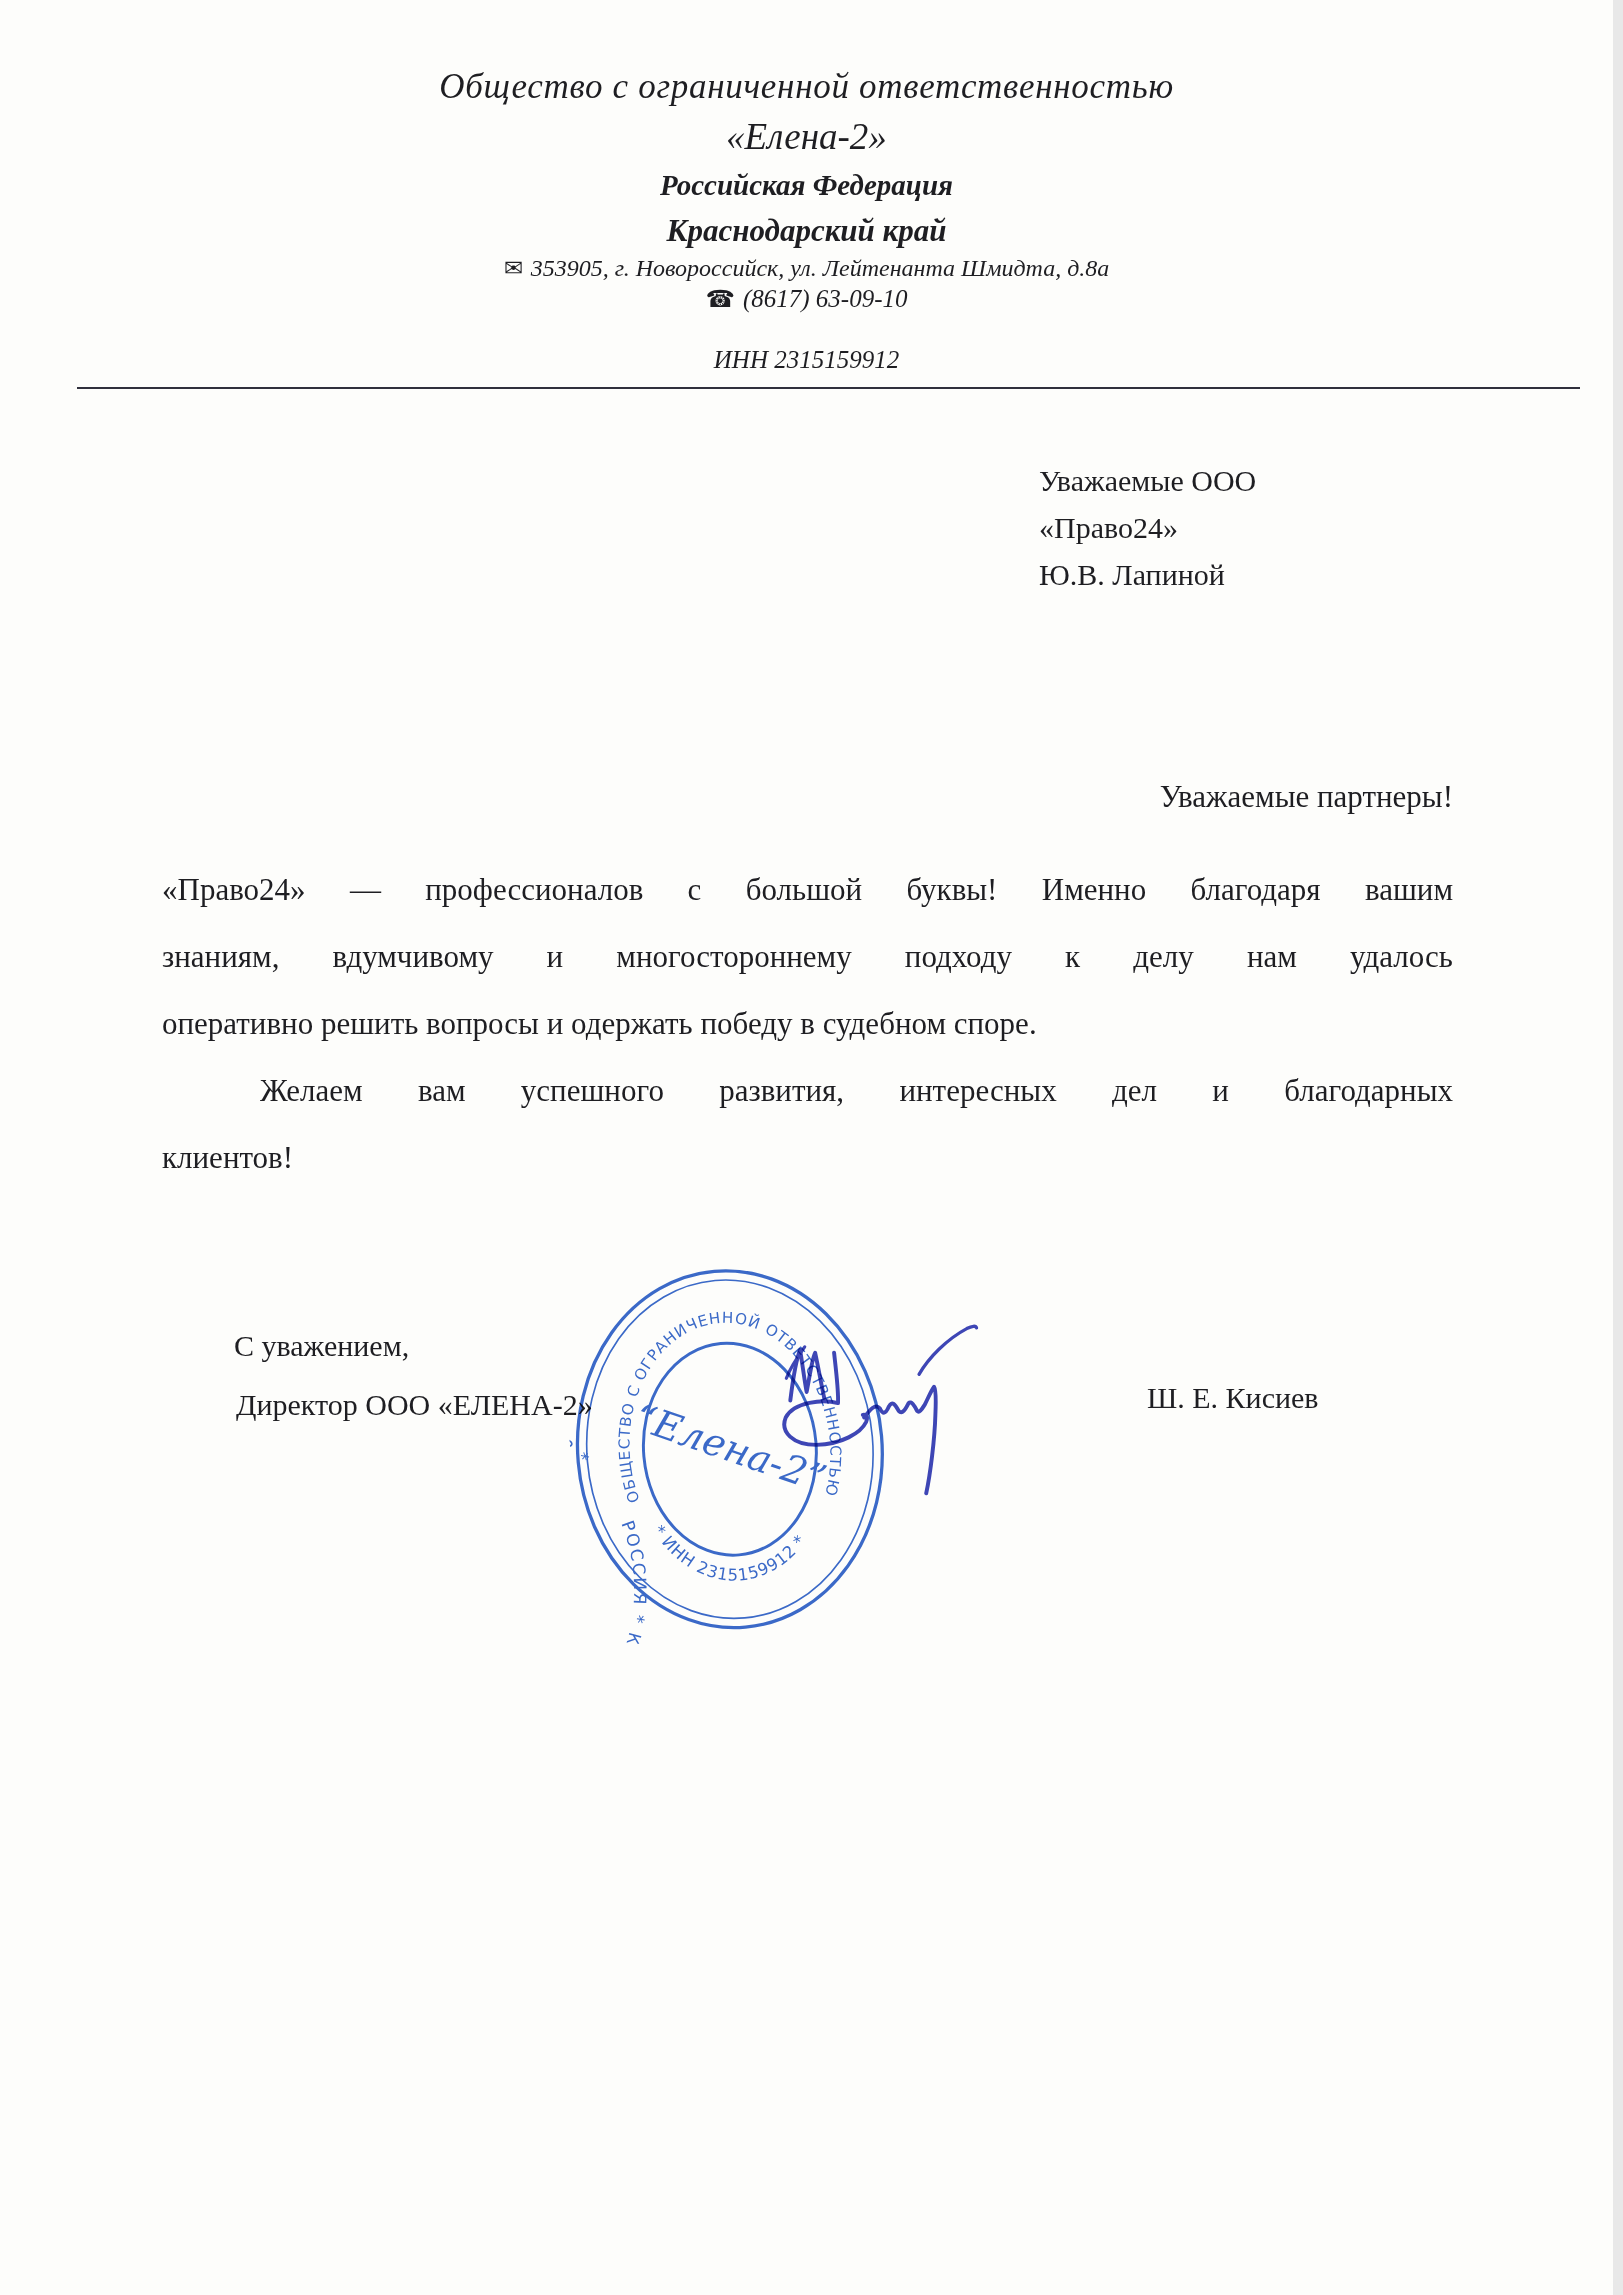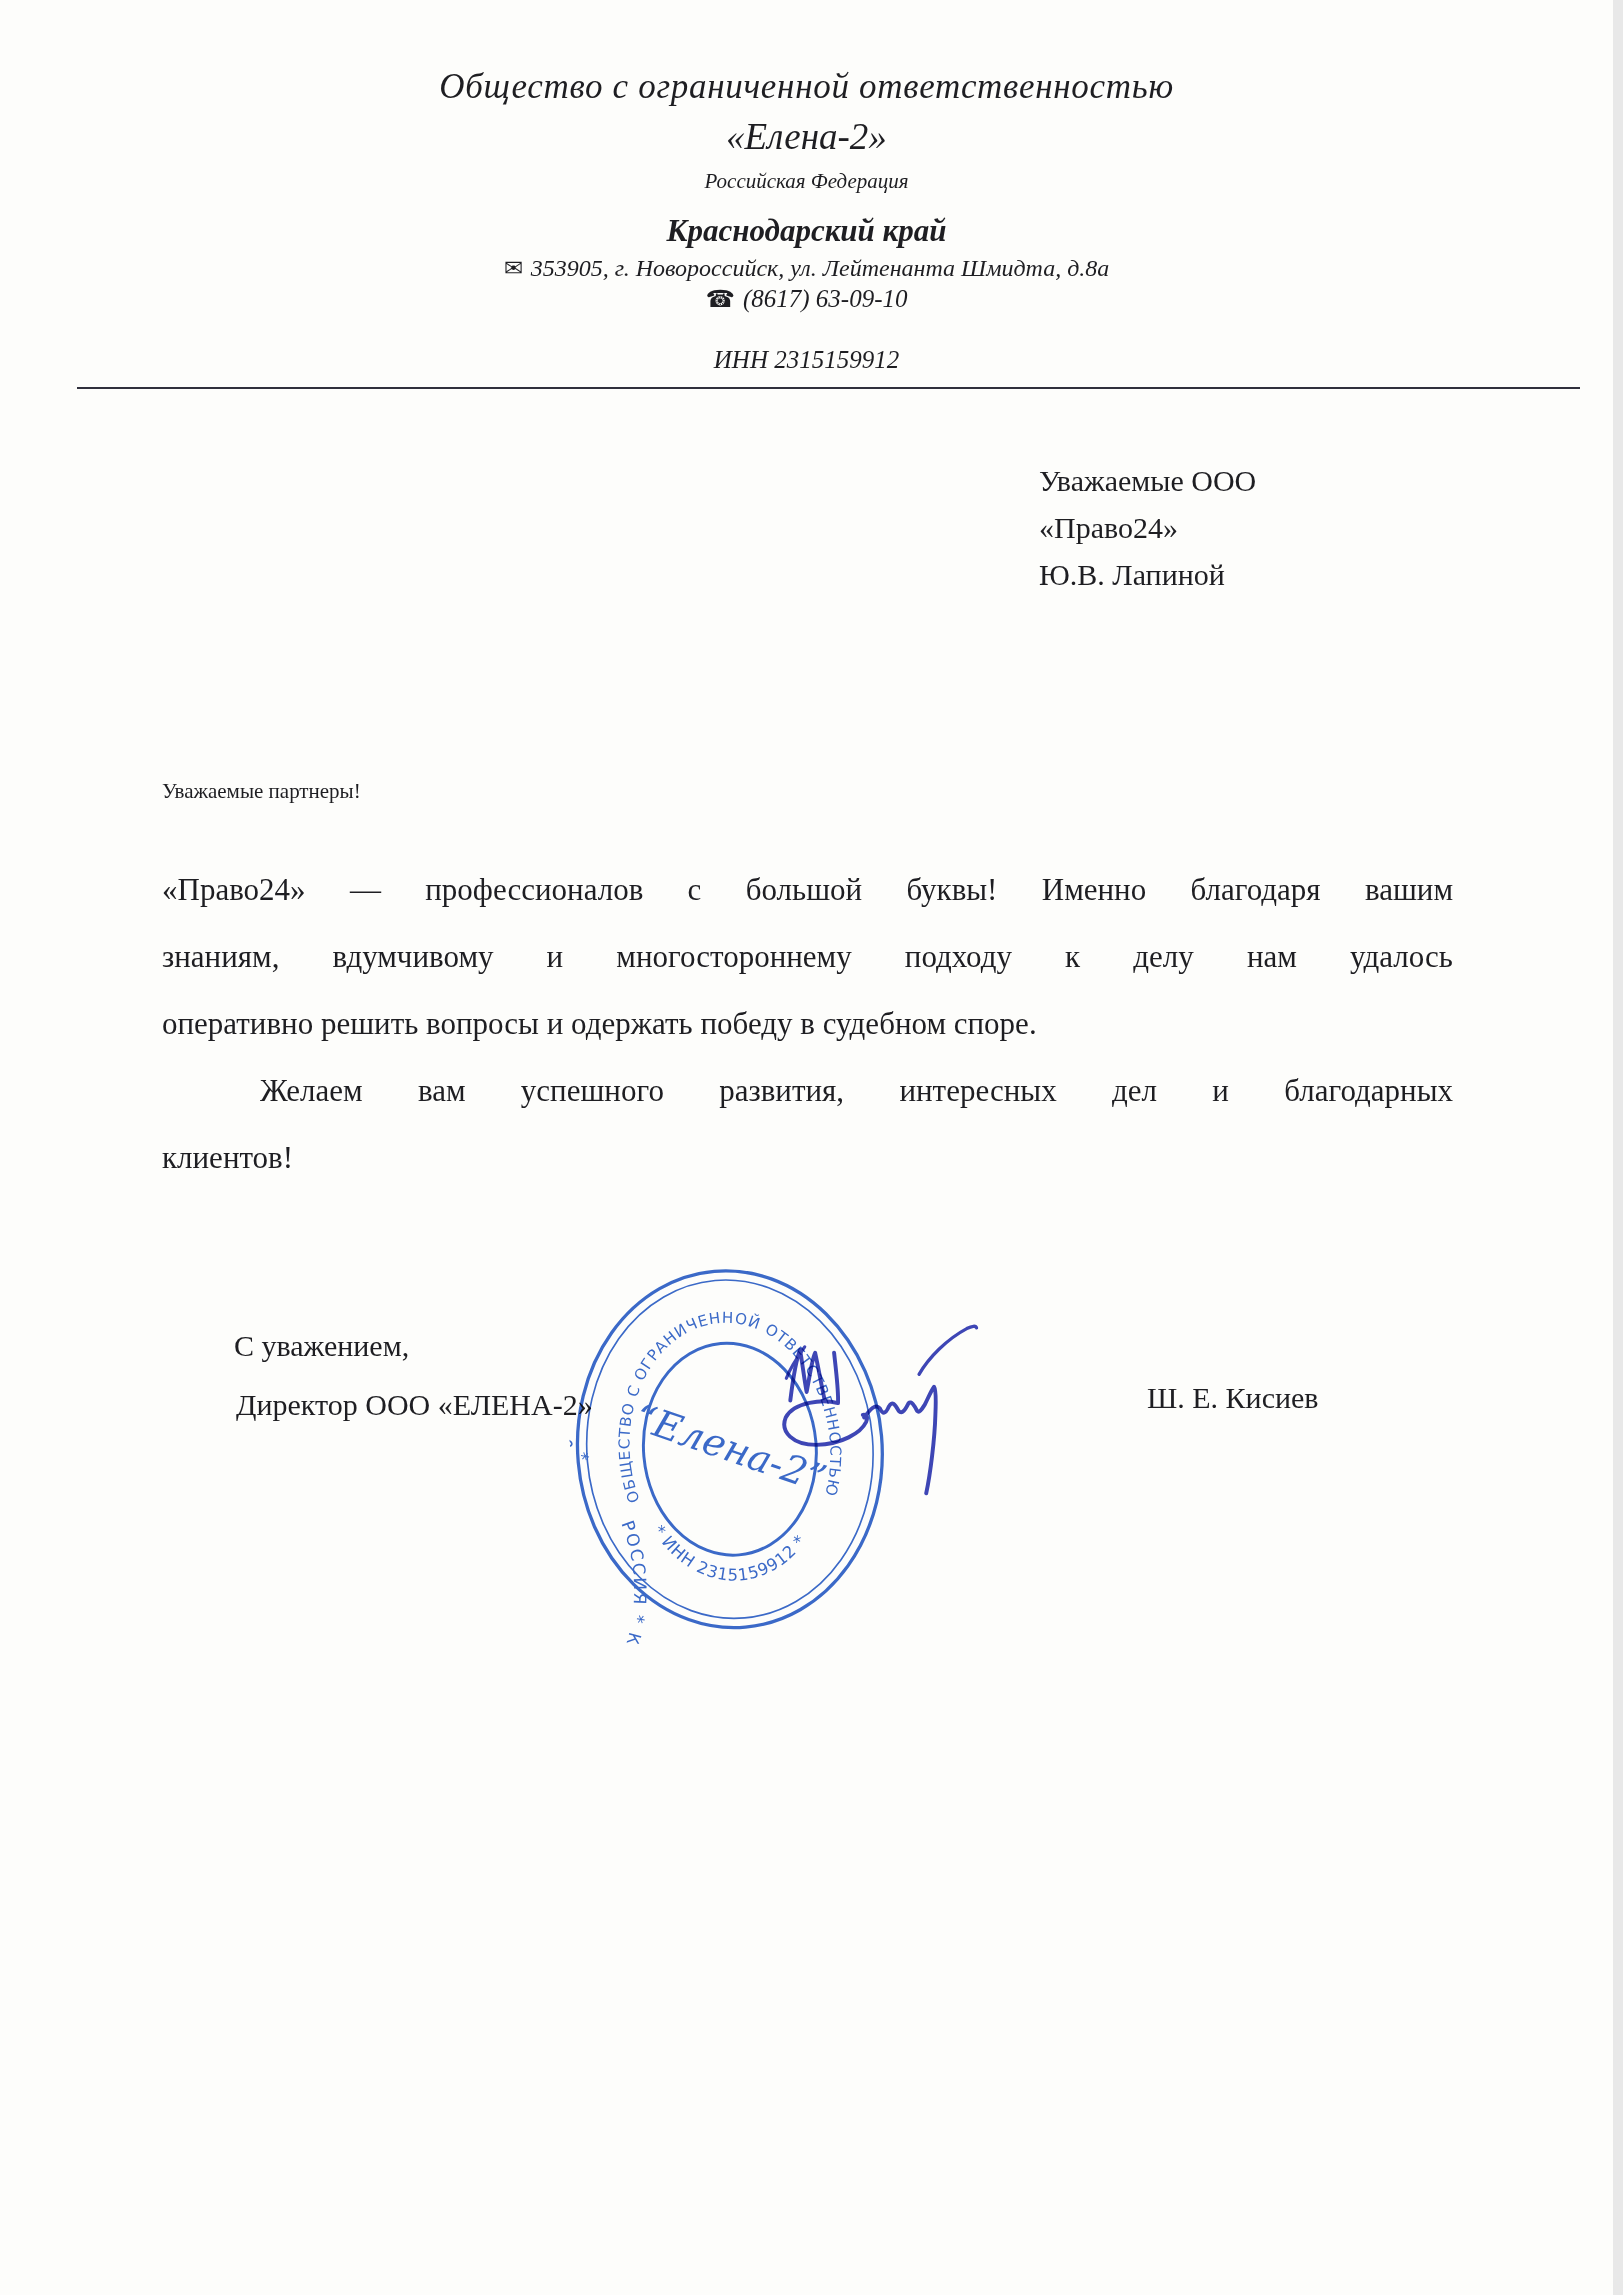--- a/index.html
+++ b/index.html
@@ -9,31 +9,31 @@
     width:1613px;height:2295px;
     background:#fdfdfb;
     font-family:"Liberation Serif", serif;
     color:#1e1e22;
     overflow:hidden;
   }
   
   .lh-line{position:absolute;left:0;width:100%;text-align:center;font-style:italic;white-space:nowrap;}
   .lh-orgtype{top:67px;font-size:35px;letter-spacing:0.7px;}
   .lh-orgname{top:115px;font-size:37px;}
-  .lh-country{top:169px;font-size:21px;}
+  .lh-country{top:169px;font-size:29px;font-weight:bold;}
   .lh-region{top:213px;font-size:31px;font-weight:bold;}
   .lh-address{top:255px;font-size:24px;}
   .lh-phone{top:285px;font-size:25px;}
   .lh-inn{top:346px;font-size:25px;}
   .glyph-ico{font-family:"DejaVu Sans", sans-serif;font-style:normal;font-size:0.95em;margin-right:7.9px;}
   .rule{position:absolute;left:77px;top:387px;width:1503px;height:2px;background:#30303c;}
   
   .recipient{position:absolute;left:1039px;top:457px;font-size:30px;line-height:47px;}
   
-  .salutation{position:absolute;left:162px;top:779px;width:1291px;text-align:left;font-size:21px;}
+  .salutation{position:absolute;left:162px;top:779px;width:1291px;text-align:right;font-size:31px;}
   
   .body-block{position:absolute;left:162px;top:856px;width:1291px;font-size:31px;}
   .bline{height:67px;line-height:67px;text-align:justify;text-align-last:justify;white-space:normal;}
   .bline.first{text-indent:98px;}
   .bline.last{text-align-last:left;}
   
   .regards{position:absolute;left:234px;top:1329px;font-size:30px;}
   .sign-title{position:absolute;left:236px;top:1388px;font-size:30px;}
   .sign-name{position:absolute;left:1147px;top:1381px;font-size:30px;}
   

